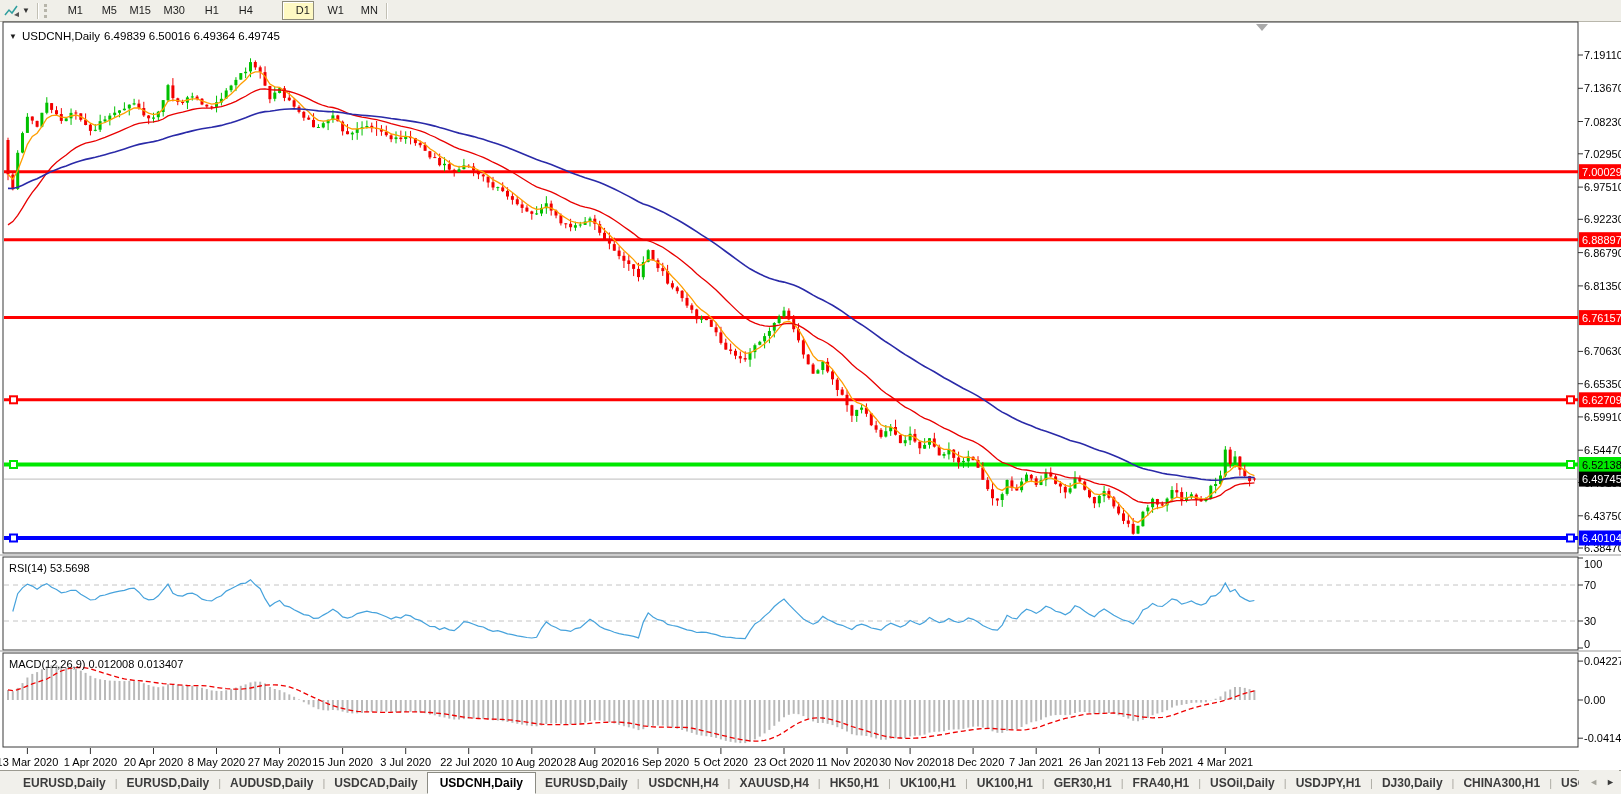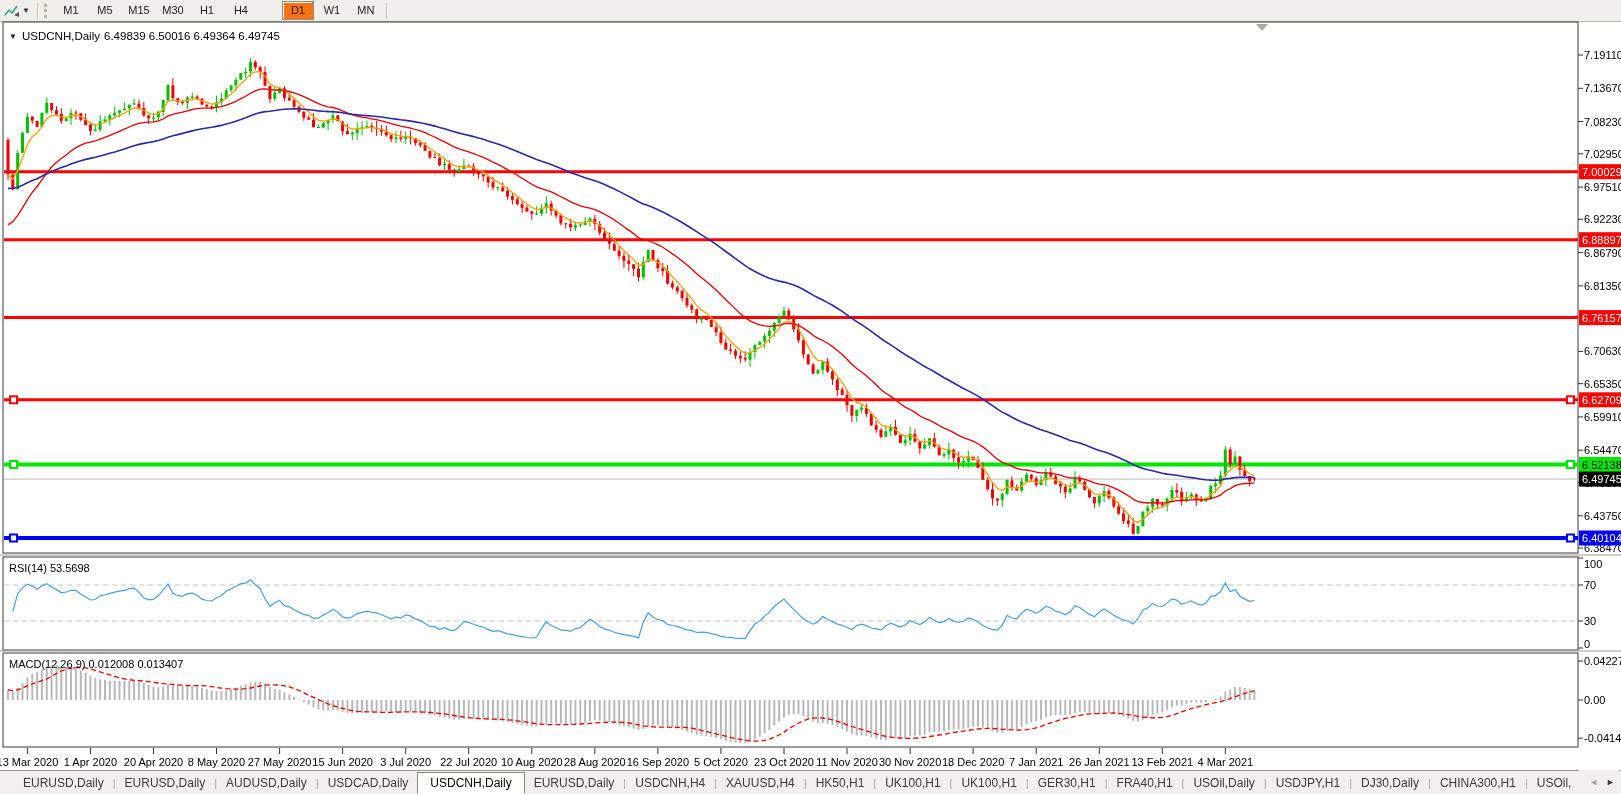--- a/index.html
+++ b/index.html
@@ -3,28 +3,28 @@
 <meta charset="utf-8">
 <style>
   html,body{margin:0;padding:0;background:#fff;}
   #app{position:relative;width:1621px;height:794px;font-family:"Liberation Sans",sans-serif;background:#fff;overflow:hidden;}
   
   #toolbar{position:absolute;left:0;top:0;width:1621px;height:21px;background:#f0efe9;border-bottom:1px solid #b9b7ac;display:flex;align-items:center;}
   #toolbar .tool-icon{width:16px;height:14px;margin-left:4px;display:inline-block;}
   #toolbar .caret{font-size:8px;color:#333;margin:0 4px 0 2px;}
   #toolbar .sep{width:1px;height:16px;background:#c2c0b4;margin:0 3px;border-right:1px solid #fff;}
   #toolbar .grip{width:3px;height:14px;border-left:3px dotted #b7b5aa;margin:0 4px 0 2px;}
-  .tfbtn{min-width:24px;height:17px;line-height:17px;text-align:center;font-size:11px;color:#1d1d1d;padding:0 3px;margin:0 1px;border:1px solid transparent;cursor:default;}
-  .tfbtn.sel{background:#f97316;border:1px solid #8f8d7c;box-shadow:inset 1px 1px 0 #fff;margin-left:24px;}
+  .tfbtn{min-width:24px;height:17px;line-height:17px;text-align:right;font-size:11px;color:#1d1d1d;padding:0 3px;margin:0 1px;border:1px solid transparent;cursor:default;}
+  .tfbtn.sel{background:#fef9c3;border:1px solid #8f8d7c;box-shadow:inset 1px 1px 0 #fff;margin-left:24px;}
   
   #chart-svg{position:absolute;left:0;top:21px;}
   text{font-family:"Liberation Sans",sans-serif;}
   
   #tabbar{position:absolute;left:0;top:770px;width:1621px;height:24px;background:#f1f0eb;border-top:1px solid #9b9a90;display:flex;align-items:center;white-space:nowrap;overflow:hidden;}
-  .tab{font-size:12px;color:#3c3c3c;padding:3px 9px;cursor:default;}
+  .tab{font-size:12px;color:#3c3c3c;padding:3px 9px;cursor:default;font-weight:bold;}
   .tab.active{background:#ffffff;border:1px solid #8b8b83;border-bottom:1px solid #fff;color:#000;padding:3px 12px;margin-top:-1px;}
   .tabsep{color:#a9a8a0;font-size:11px;}
   #tab-arrows{position:absolute;right:2px;top:770px;height:24px;display:flex;align-items:center;background:#f1f0eb;padding-left:6px;}
   #tab-arrows span{font-size:9px;margin:0 4px;}
   #arrow-left{color:#a5a49c;}
   #arrow-right{color:#3a3a3a;}
 </style>
 </head>
 <body>
 

